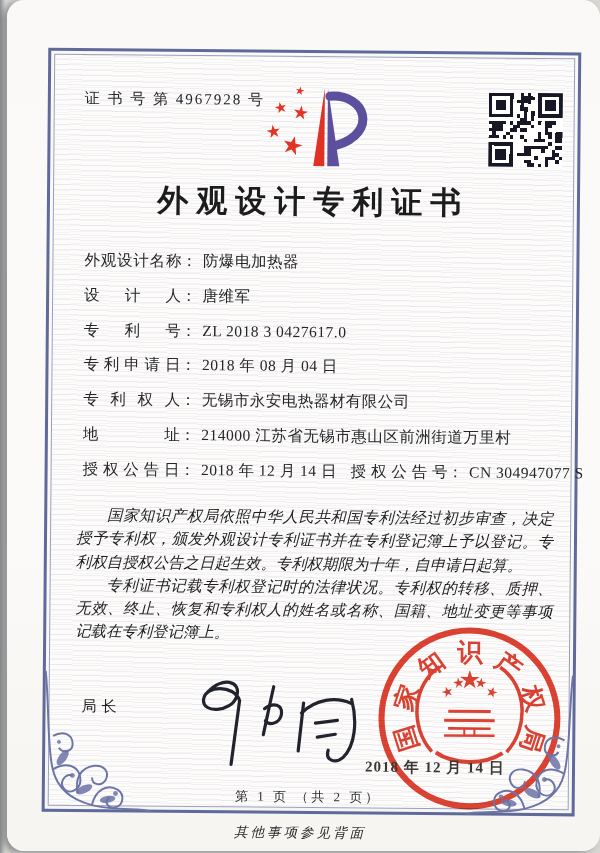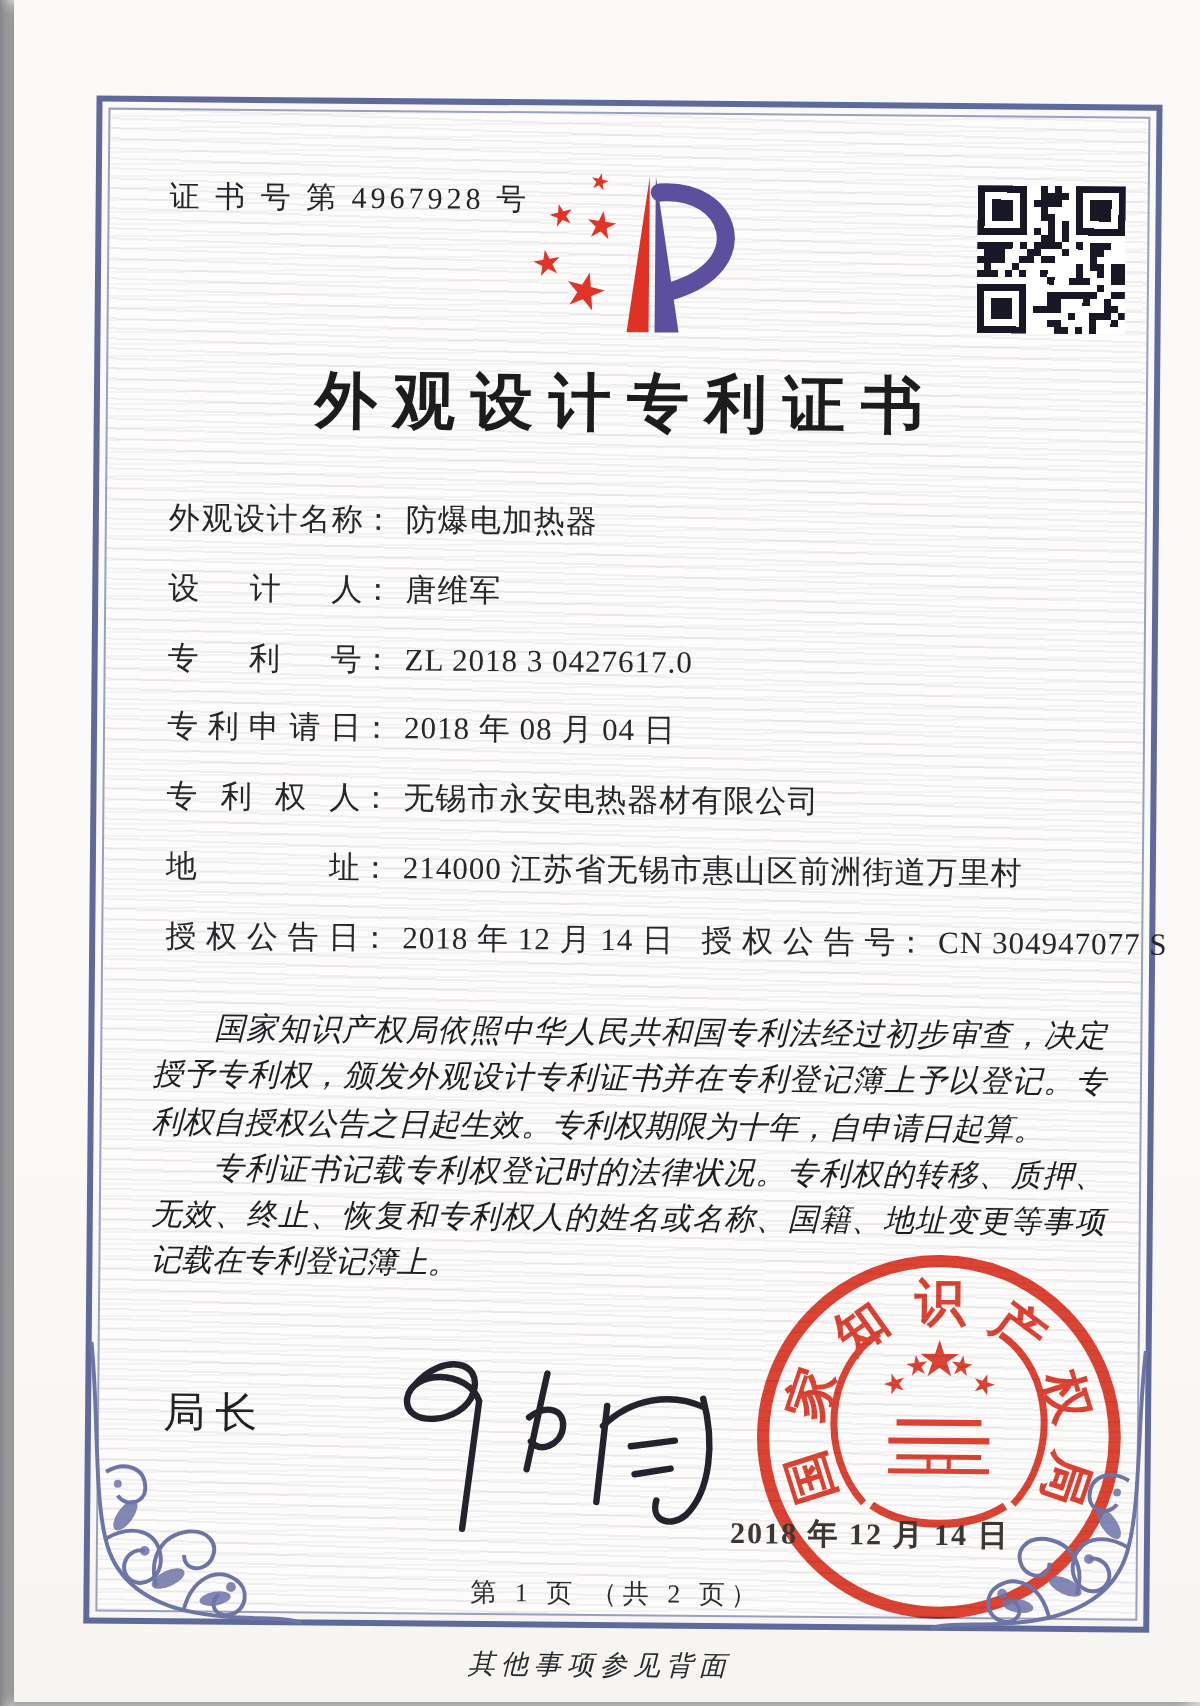--- a/index.html
+++ b/index.html
@@ -5,20 +5,21 @@
   html,body{margin:0;padding:0;}
   body{
     width:600px;height:853px;position:relative;overflow:hidden;
     background:#d8d7d4;
     font-family:"Liberation Serif","DejaVu Serif",serif;
   }
   .paper{
     position:absolute;left:7px;top:0;right:0;bottom:2px;
     background:linear-gradient(180deg,#faf9f7 0%,#fbfaf8 60%,#f6f5f2 100%);
     box-shadow:-5px 2px 7px rgba(70,70,75,.5);
+    border-radius:17px;
   }
   .sheet{position:absolute;inset:0;transform:rotate(.5deg);transform-origin:50% 50%;}
   .frame{
     position:absolute;left:38px;top:50px;width:527px;height:758px;
     border:3px solid #5f6a9b;
   }
   .frame-inner{
     position:absolute;inset:3px;border:1px solid #98a0be;
     background:
       repeating-linear-gradient(1.4deg, rgba(100,112,160,.085) 0 1px, rgba(0,0,0,0) 1px 5px),
@@ -45,21 +46,21 @@
   .fvalue{letter-spacing:.5px;}
   .pair{display:flex;}
   .pair-first{width:268px;flex:none;}
   .paras{
     position:absolute;left:29px;right:21px;top:452px;
     font-size:15.4px;line-height:23.3px;color:#1e1e22;
     font-style:italic;text-align:justify;
   }
   .paras p{margin:0;text-indent:2em;}
   .signoff-title{
-    position:absolute;left:36px;top:636px;font-size:21px;letter-spacing:5px;color:#222;
+    position:absolute;left:36px;top:636px;font-size:15px;letter-spacing:5px;color:#222;
     line-height:39px;white-space:nowrap;text-align:center;
   }
   .signature{position:absolute;left:122px;top:608px;width:225px;height:125px;}
   .seal{position:absolute;left:328px;top:568px;width:192px;height:192px;mix-blend-mode:multiply;opacity:.93;}
   .seal text{fill:#dc3524;font-size:25px;font-weight:bold;font-family:"Liberation Serif",serif;}
   .seal-date{
     position:absolute;left:320px;top:704px;font-size:15px;letter-spacing:1px;
     color:#3b3733;white-space:nowrap;font-weight:bold;
   }
   .page-info{

